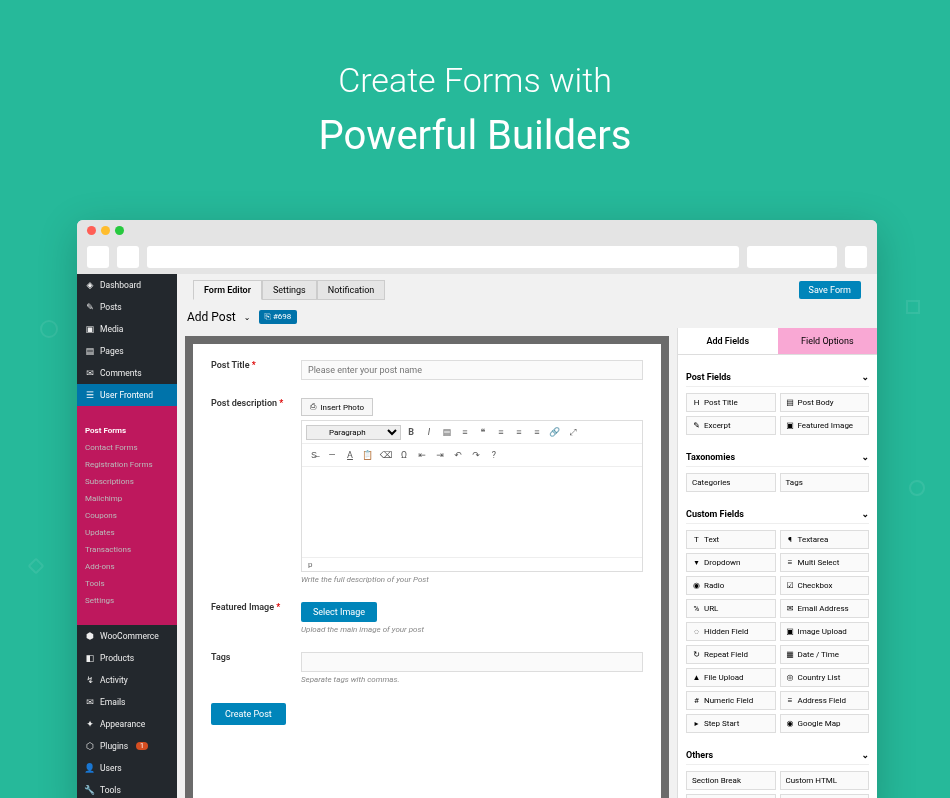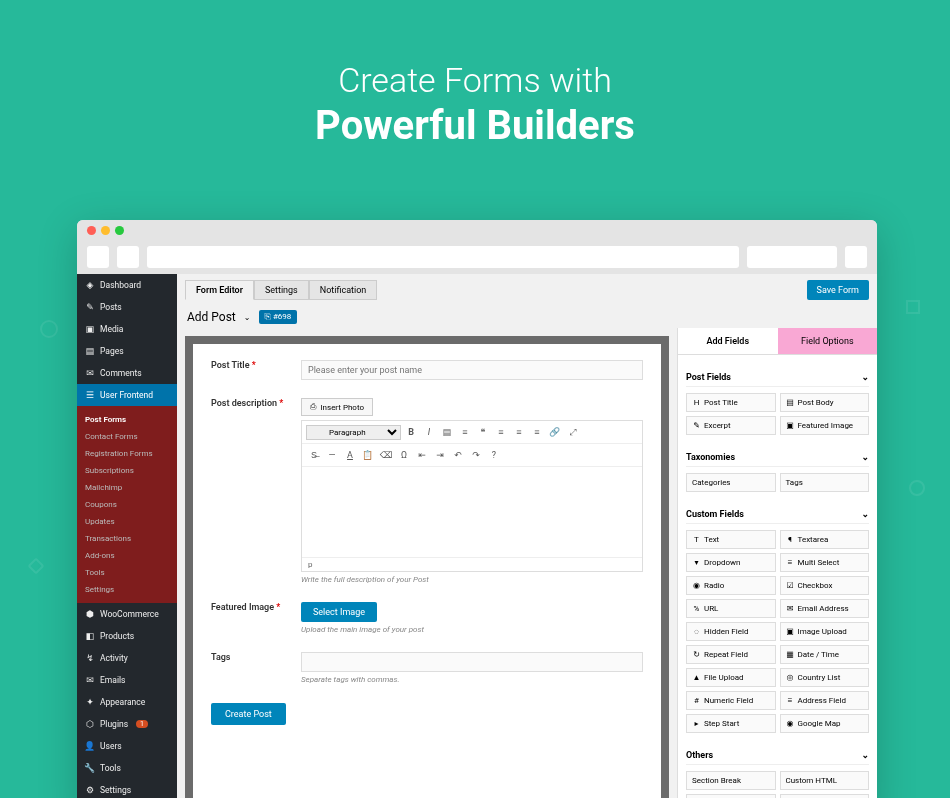--- a/index.html
+++ b/index.html
@@ -1,41 +1,41 @@
 <!DOCTYPE html>
 <html><head>
 <meta charset="utf-8">
 <style>
 *{box-sizing:border-box;margin:0;padding:0;font-family:-apple-system,BlinkMacSystemFont,"Segoe UI",Roboto,sans-serif}
 body{background:#26b99a;width:950px;height:798px;overflow:hidden;position:relative}
 .bg-shapes{position:absolute;inset:0;pointer-events:none;opacity:0.08}
 .shape{position:absolute;border:2px solid #fff;border-radius:50%}
 .hero{text-align:center;color:#fff;padding:60px 0 30px}
 .hero-line1{font-size:34px;font-weight:300}
-.hero-line2{font-size:40px;font-weight:700;margin-top:2px}
+.hero-line2{font-size:40px;font-weight:400;margin-top:12px}
 .browser{position:absolute;left:77px;top:220px;width:800px;background:#e4e4e4;border-radius:6px 6px 0 0;box-shadow:0 10px 40px rgba(0,0,0,0.2);overflow:hidden}
 .chrome-bar{height:20px;background:#e4e4e4;display:flex;align-items:center;padding:0 10px;gap:5px}
 .dot{width:9px;height:9px;border-radius:50%}
 .dot.r{background:#ff5f56}.dot.y{background:#ffbd2e}.dot.g{background:#27c93f}
 .toolbar{height:34px;background:#e4e4e4;display:flex;align-items:center;padding:0 10px;gap:8px}
 .tb-sq{width:22px;height:22px;background:#fff;border-radius:3px}
 .tb-url{flex:1;height:22px;background:#fff;border-radius:3px}
 .tb-btn{width:90px;height:22px;background:#fff;border-radius:3px}
 .app{display:flex;background:#f1f1f1;height:544px}
 .sidebar{width:100px;background:#23282d;color:#eee;font-size:8.5px;overflow:hidden}
 .sb-item{display:flex;align-items:center;gap:5px;padding:6px 8px;cursor:pointer}
 .sb-item.active{background:#0073aa;color:#fff;position:relative}
 .sb-item.active::after{content:"";position:absolute;right:-5px;top:50%;transform:translateY(-50%);border:5px solid transparent;border-left-color:#0073aa}
-.sb-sub{background:#7f1d1d;padding:5px 0}
+.sb-sub{background:#be185d;padding:16px 0}
 .sb-sub-item{padding:4px 8px;font-size:8px;cursor:pointer;color:#bbb}
 .sb-sub-item.active{color:#fff;font-weight:600}
 .sb-ico{width:10px;height:10px;display:inline-flex;align-items:center;justify-content:center;font-size:9px}
 .badge{background:#d54e21;color:#fff;border-radius:8px;padding:0 4px;font-size:7px;margin-left:3px}
 .main{flex:1;display:flex;flex-direction:column}
-.tabs-row{display:flex;padding:6px 8px;gap:4px;background:#f1f1f1}
+.tabs-row{display:flex;align-items:center;padding:6px 16px;gap:4px;background:#f1f1f1}
 .tab{padding:4px 10px;font-size:9px;background:#e5e5e5;border:1px solid #ccc;cursor:pointer}
 .tab.active{background:#f1f1f1;border-bottom-color:#f1f1f1;font-weight:600}
 .save-btn{margin-left:auto;background:#0085ba;color:#fff;border:none;padding:4px 10px;font-size:9px;border-radius:2px;cursor:pointer}
 .title-row{display:flex;align-items:center;padding:4px 10px;gap:8px}
 .page-title{font-size:12px;font-weight:400}
 .caret{font-size:8px}
 .code-chip{background:#0073aa;color:#fff;font-size:8px;padding:2px 6px;border-radius:2px}
 .content-row{display:flex;flex:1;gap:0;overflow:hidden}
 .canvas{flex:1;padding:8px}
 .canvas-inner{background:#6b6b6b;padding:8px;height:100%}

